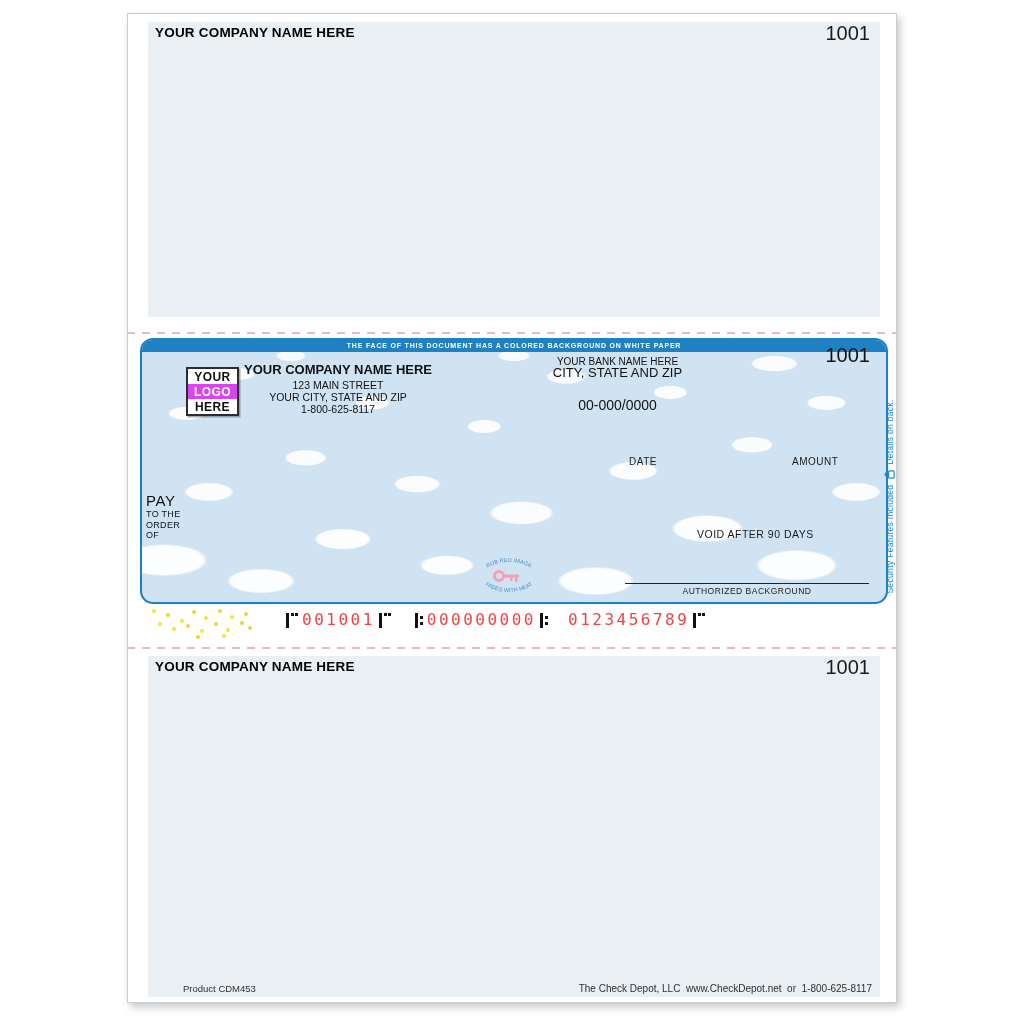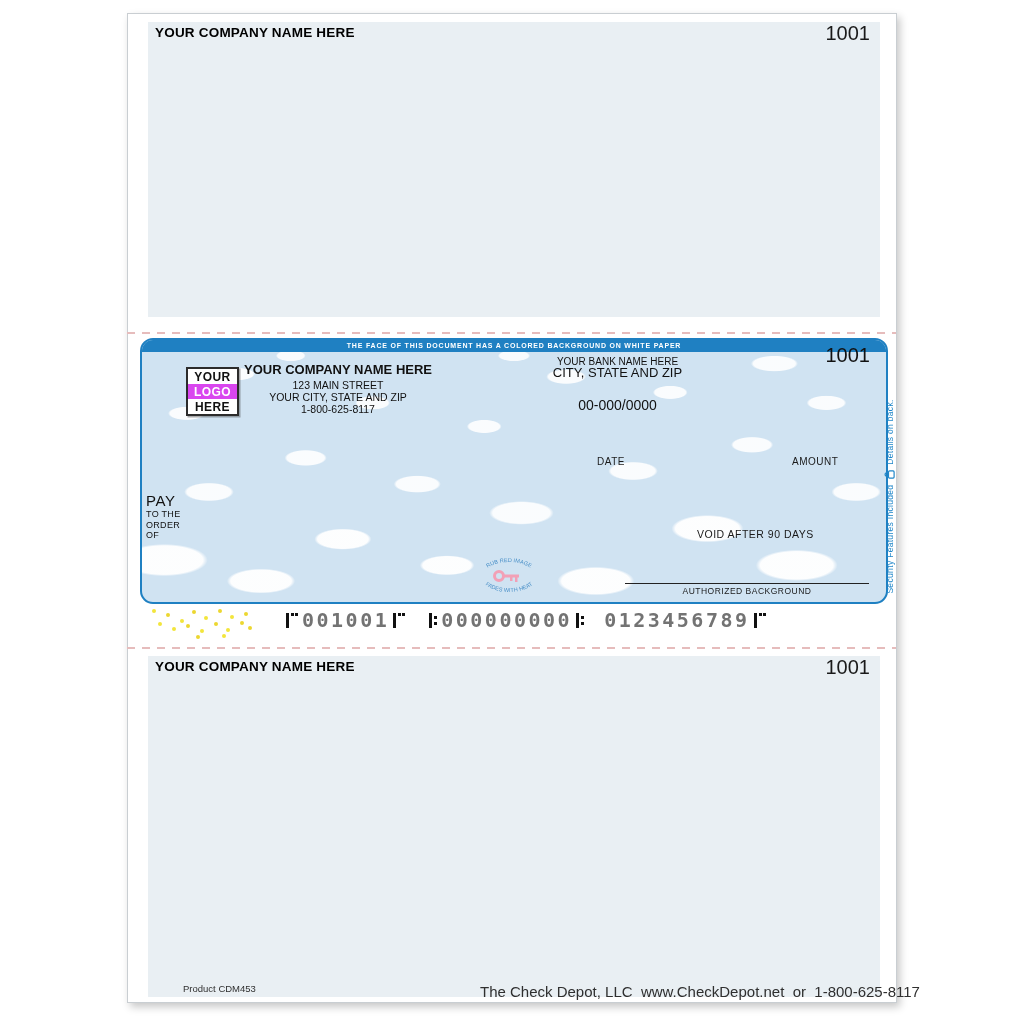--- a/index.html
+++ b/index.html
@@ -69,21 +69,21 @@
   .company .line{font-size:10.5px;line-height:12px;}
 
   .bank{position:absolute;left:535px;top:356px;width:165px;text-align:center;}
   .bank .name{font-weight:normal;font-size:10px;}
   .bank .line{font-size:13px;line-height:11px;}
   .fraction{position:absolute;left:535px;top:397px;width:165px;text-align:center;font-size:14px;}
 
   .check-number{position:absolute;left:808px;top:344px;width:62px;text-align:right;font-size:20px;color:#111;}
 
   .field-label{position:absolute;font-size:10px;letter-spacing:.5px;color:#1a1a1a;}
-  .lbl-date{left:597px;top:456px;}
+  .lbl-date{left:629px;top:456px;}
   .lbl-amount{left:792px;top:456px;}
   .lbl-void{left:697px;top:528px;font-size:10.5px;}
 
   .pay{position:absolute;left:146px;top:492px;}
   .pay .big{font-size:15px;letter-spacing:.6px;line-height:17px;}
   .pay .small{font-size:9px;line-height:10.6px;letter-spacing:.3px;}
 
   .sigline{position:absolute;left:625px;top:583px;width:244px;height:0;border-top:1.5px solid #222;}
   .siglabel{position:absolute;left:625px;top:586px;width:244px;text-align:center;
             font-size:8.5px;letter-spacing:.5px;color:#1a1a1a;}
@@ -97,36 +97,36 @@
 
   .dots{position:absolute;left:152px;top:609px;width:4px;height:4px;border-radius:50%;background:#f3e53c;
         box-shadow:
           14px 4px 0 0 #ecd730, 28px 10px 0 0 #f3e53c, 40px 1px 0 0 #ecd730, 52px 7px 0 0 #f3e53c,
           66px 0px 0 0 #ecd730, 78px 6px 0 0 #f3e53c, 92px 3px 0 0 #ecd730, 20px 18px 0 0 #f3e53c,
           34px 15px 0 0 #ecd730, 48px 20px 0 0 #f3e53c, 62px 13px 0 0 #ecd730, 74px 19px 0 0 #f3e53c,
           88px 12px 0 0 #ecd730, 6px 13px 0 0 #f3e53c, 44px 26px 0 0 #ecd730, 70px 25px 0 0 #f3e53c,
           96px 17px 0 0 #ecd730;}
 
   .micr{position:absolute;left:282px;top:612px;height:18px;display:flex;align-items:flex-start;}
-  .micr-digits{font-family:"DejaVu Sans Mono",monospace;font-weight:bold;font-size:20px;
-               letter-spacing:2.5px;color:#737373;line-height:16px;}
+  .micr-digits{font-family:"DejaVu Sans Mono",monospace;font-weight:normal;font-size:16px;
+               letter-spacing:2.5px;color:#ef4444;line-height:16px;}
   .micr-gap{display:inline-block;width:16px;}
   .micr-sym{position:relative;display:inline-block;height:15px;margin:0 3px;top:1px;}
   .micr-sym.onus{width:14px;}
   .micr-sym.transit{width:10px;}
   .micr-sym .bar{position:absolute;left:1px;top:0;width:3px;height:15px;background:#111;}
   .micr-sym .m1,.micr-sym .m2{position:absolute;width:3px;height:3px;background:#111;}
   .micr-sym.onus .m1{left:6px;top:0;}
   .micr-sym.onus .m2{left:10px;top:0;}
   .micr-sym.transit .m1{left:6px;top:3px;}
   .micr-sym.transit .m2{left:6px;top:9px;}
 
   .footer-left{position:absolute;left:158px;top:983px;font-size:9.5px;color:#2f2f2f;margin-left:25px;}
   .footer-right{position:absolute;left:480px;top:983px;width:392px;text-align:right;
-                font-size:15px;color:#2f2f2f;white-space:pre;}
+                font-size:10px;color:#2f2f2f;white-space:pre;}
 </style>
 </head>
 <body>
 
 <div id="page">
 
   <div class="sheet"></div>
 
   <div class="stub stub-top"></div>
   <div class="stub-company t">YOUR COMPANY NAME HERE</div>

